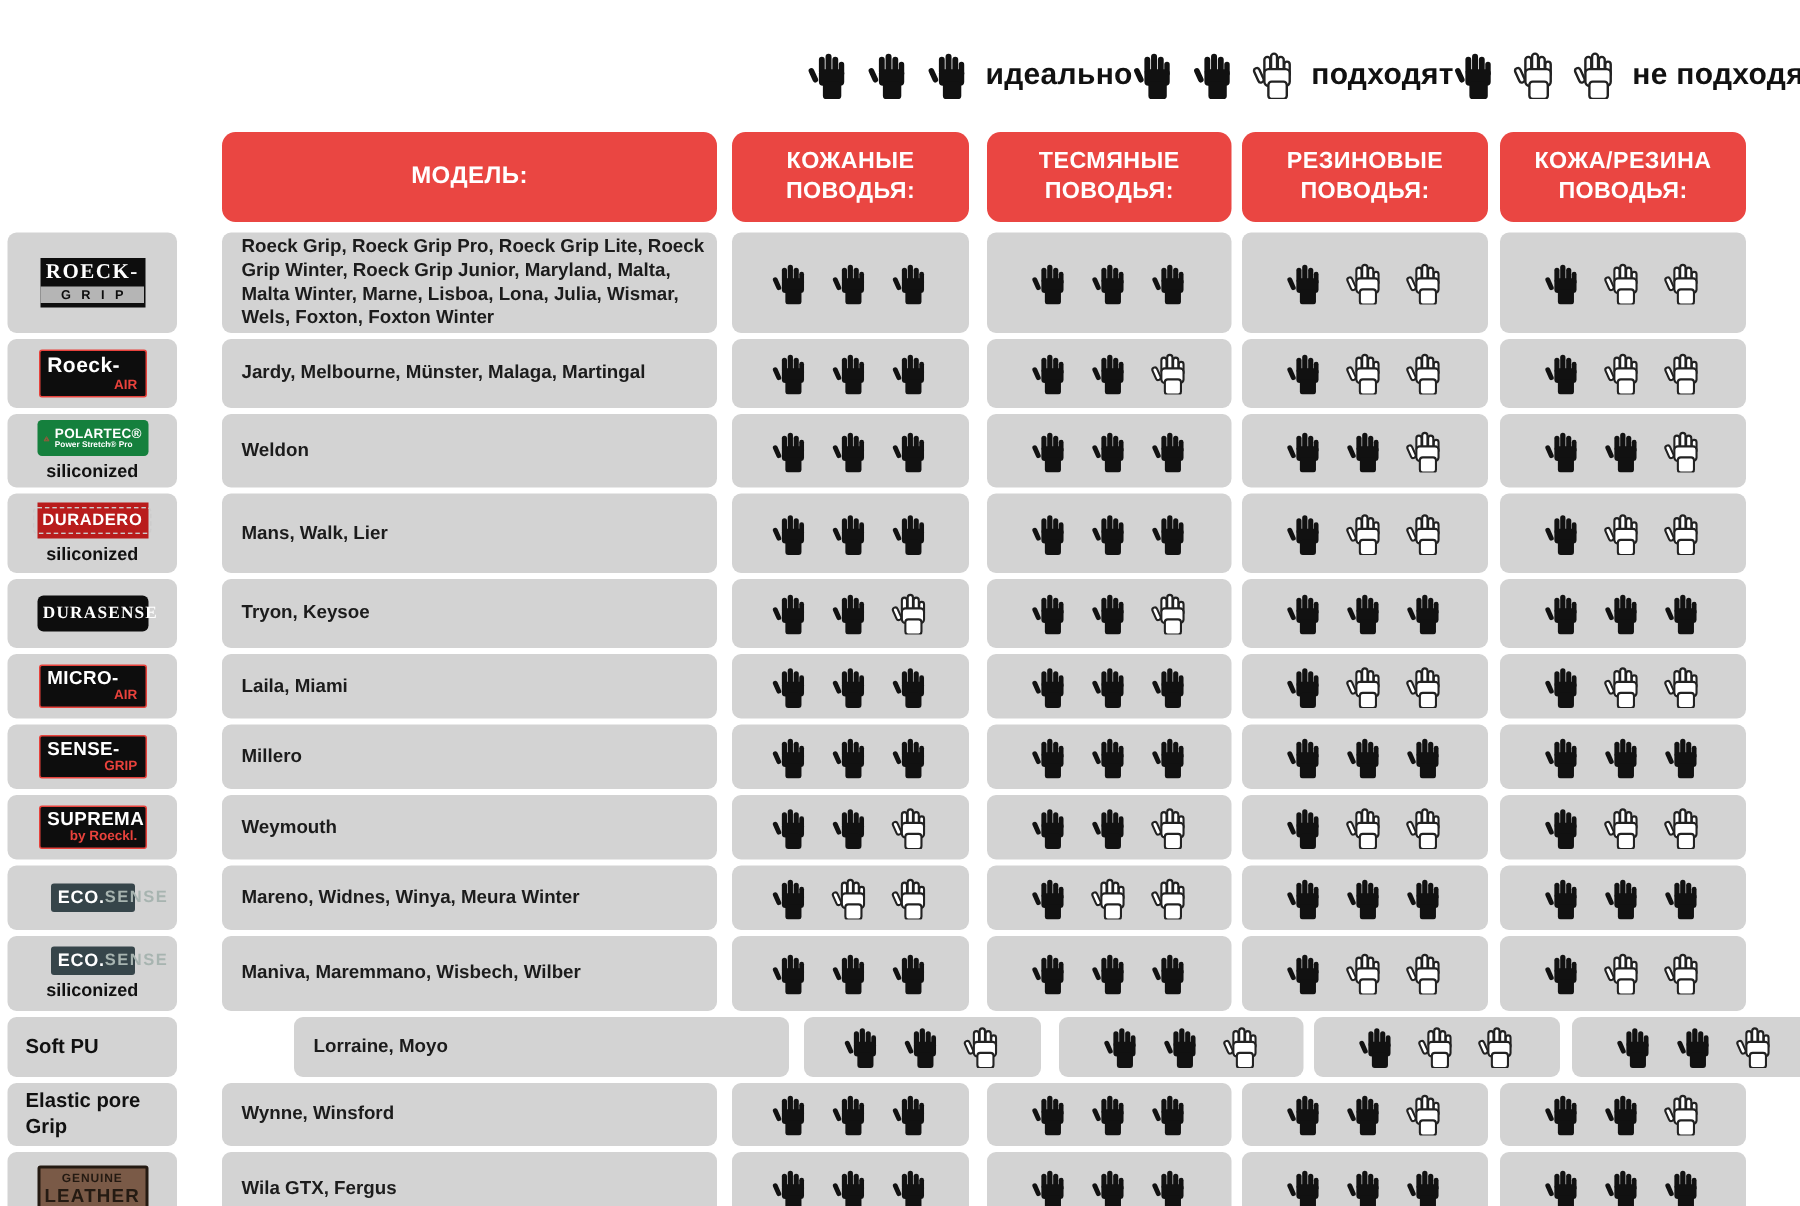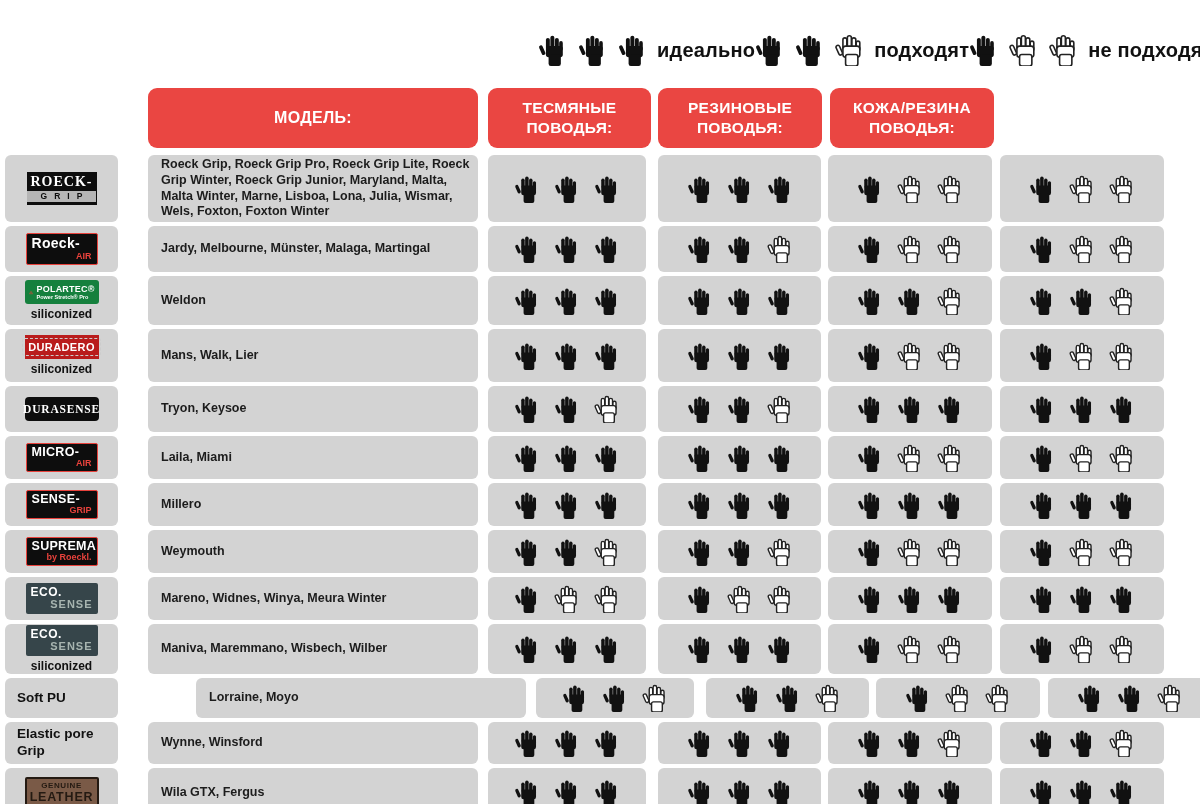--- a/index.html
+++ b/index.html
@@ -75,23 +75,23 @@
                             letter-spacing:7px;padding:1px 0 1px 7px;width:100%;text-align:center;line-height:1.1;}
   .logo-redduo{width:72px;background:#0d0d0d;border:1.5px solid #e8423c;border-radius:2px;
                padding:2px 5px;display:flex;flex-direction:column;}
   .logo-redduo .rd-top{color:#fff;font-weight:800;font-size:12.5px;line-height:1.1;letter-spacing:.3px;}
   .logo-redduo .rd-bottom{color:#e8423c;font-weight:800;font-size:9px;line-height:1.1;align-self:flex-end;}
   .logo-polartec{width:74px;background:#15803d;border-radius:3px;padding:4px 4px;display:flex;align-items:center;justify-content:center;gap:4px;}
   .logo-polartec .pt-name{color:#fff;font-weight:800;font-size:9px;line-height:1.15;letter-spacing:.2px;}
   .logo-polartec .pt-sub{color:#fff;font-weight:700;font-size:5.5px;line-height:1.2;}
   .logo-duradero{width:74px;background:#b91c1c;padding:3px;display:flex;align-items:center;justify-content:center;}
   .logo-duradero .dd-inner{border:1px dashed #cccccc;border-radius:3px;padding:2px 5px;color:#fff;font-weight:800;font-size:11px;letter-spacing:.4px;}
-  .logo-durasense{width:74px;background:#0d0d0d;border-radius:4px;padding:6px 4px;display:flex;align-items:center;justify-content:center;}
+  .logo-durasense{width:74px;background:#0d0d0d;border-radius:4px;padding:6px 4px;display:flex;align-items:center;justify-content:flex-start;}
   .logo-durasense span{color:#fff;font-family:"Liberation Serif",serif;font-weight:700;font-size:11.5px;letter-spacing:.8px;}
-  .logo-ecosense{width:72px;background:#36454a;border-radius:2px;padding:3px 5px;display:flex;flex-direction:column;}
+  .logo-ecosense{width:56px;background:#36454a;border-radius:2px;padding:3px 5px;display:flex;flex-direction:row;}
   .logo-ecosense .ec-top{color:#fff;font-weight:800;font-size:12px;line-height:1.05;letter-spacing:.5px;}
   .logo-ecosense .ec-bottom{color:#a7b4b0;font-weight:800;font-size:11px;line-height:1.05;letter-spacing:1px;align-self:flex-end;}
   .logo-leather{width:74px;background:#7a5a47;border:2px solid #241a12;border-radius:2px;padding:3px 2px;
                 display:flex;flex-direction:column;align-items:center;}
   .logo-leather .lt-top{color:#241a12;font-weight:800;font-size:8px;letter-spacing:.6px;line-height:1.1;}
   .logo-leather .lt-bottom{color:#241a12;font-weight:800;font-size:12.5px;letter-spacing:.8px;line-height:1.1;}
   .scell.textcell{align-items:flex-start;padding-left:12px;padding-right:6px;justify-content:center;}
   .textcell .brand-text{font-size:13.5px;font-weight:800;color:#111;line-height:1.25;text-align:left;}
 </style>
 </head>
@@ -291,20 +291,23 @@
   </div>
 
 </div>
 
 <div class="main">
 
   <div class="thead">
     <div class="hcell model w-model">
         <span>МОДЕЛЬ:</span>
       </div>
+    <div class="hcell w-c0">
+        <span>КОЖАНЫЕ ПОВОДЬЯ:</span>
+      </div>
     <div class="hcell w-c1">
         <span>ТЕСМЯНЫЕ ПОВОДЬЯ:</span>
       </div>
     <div class="hcell w-c2">
         <span>РЕЗИНОВЫЕ ПОВОДЬЯ:</span>
       </div>
     <div class="hcell w-c3">
         <span>КОЖА/РЕЗИНА ПОВОДЬЯ:</span>
       </div>
   </div>

